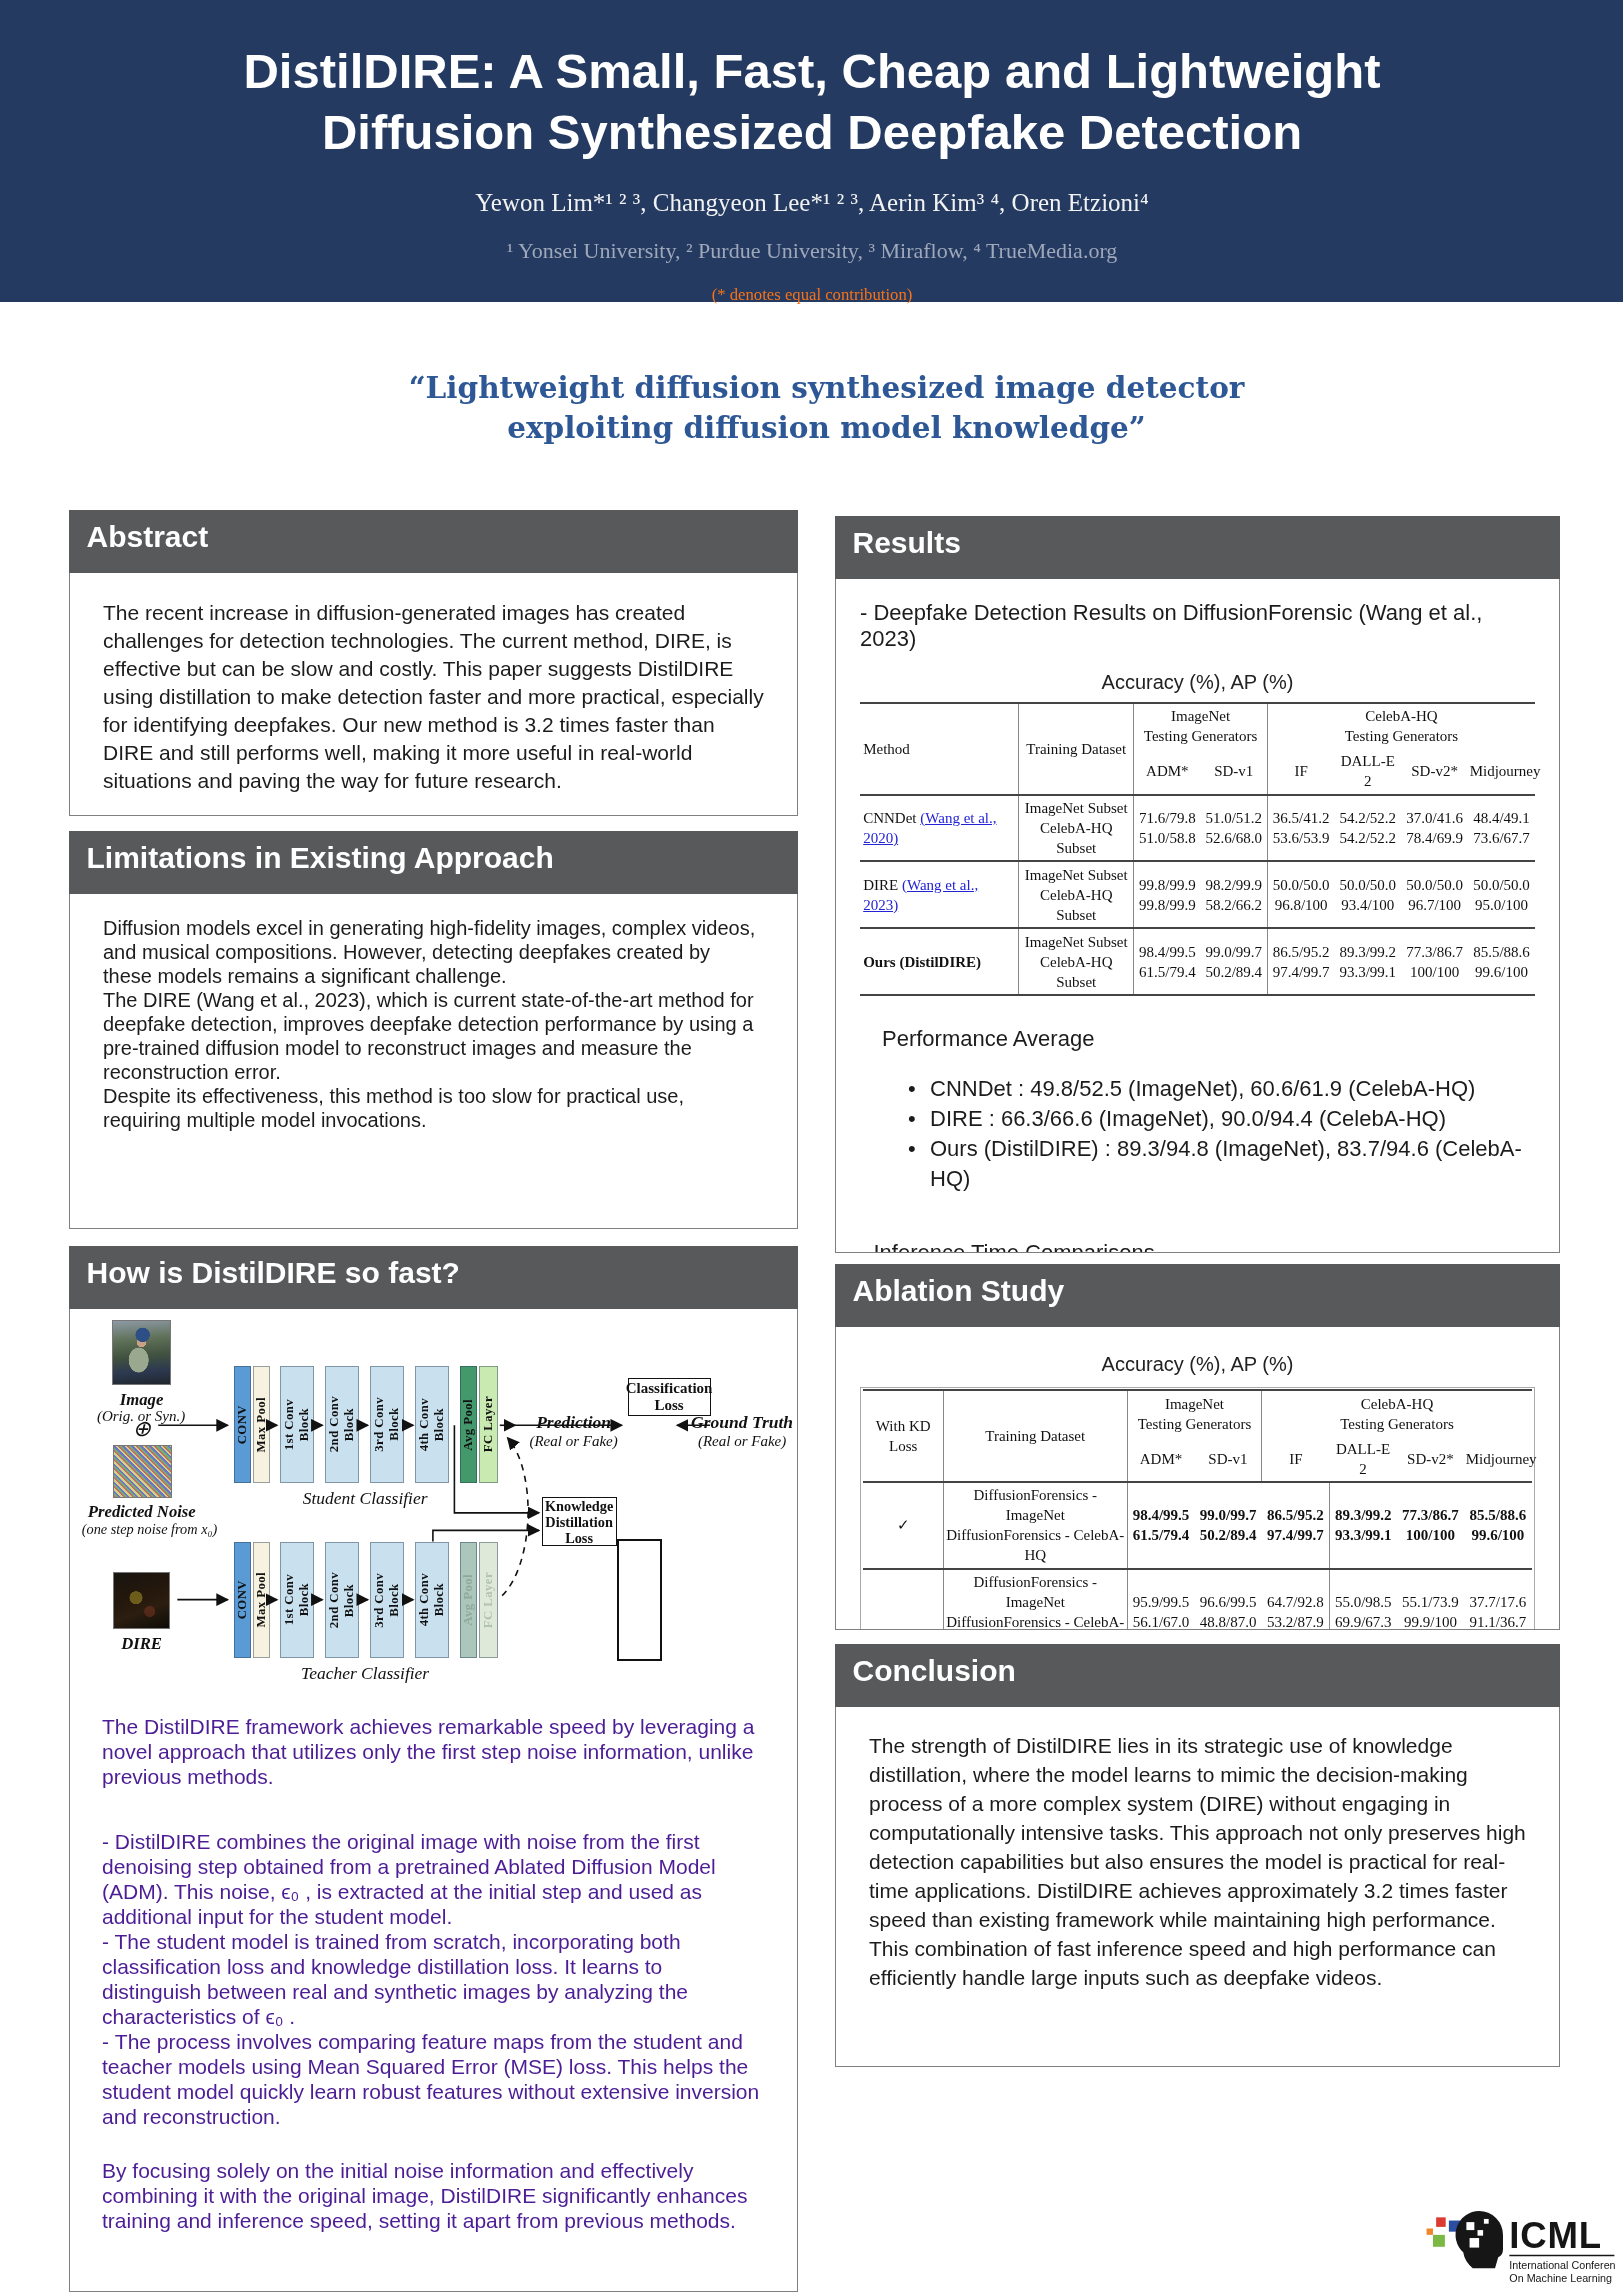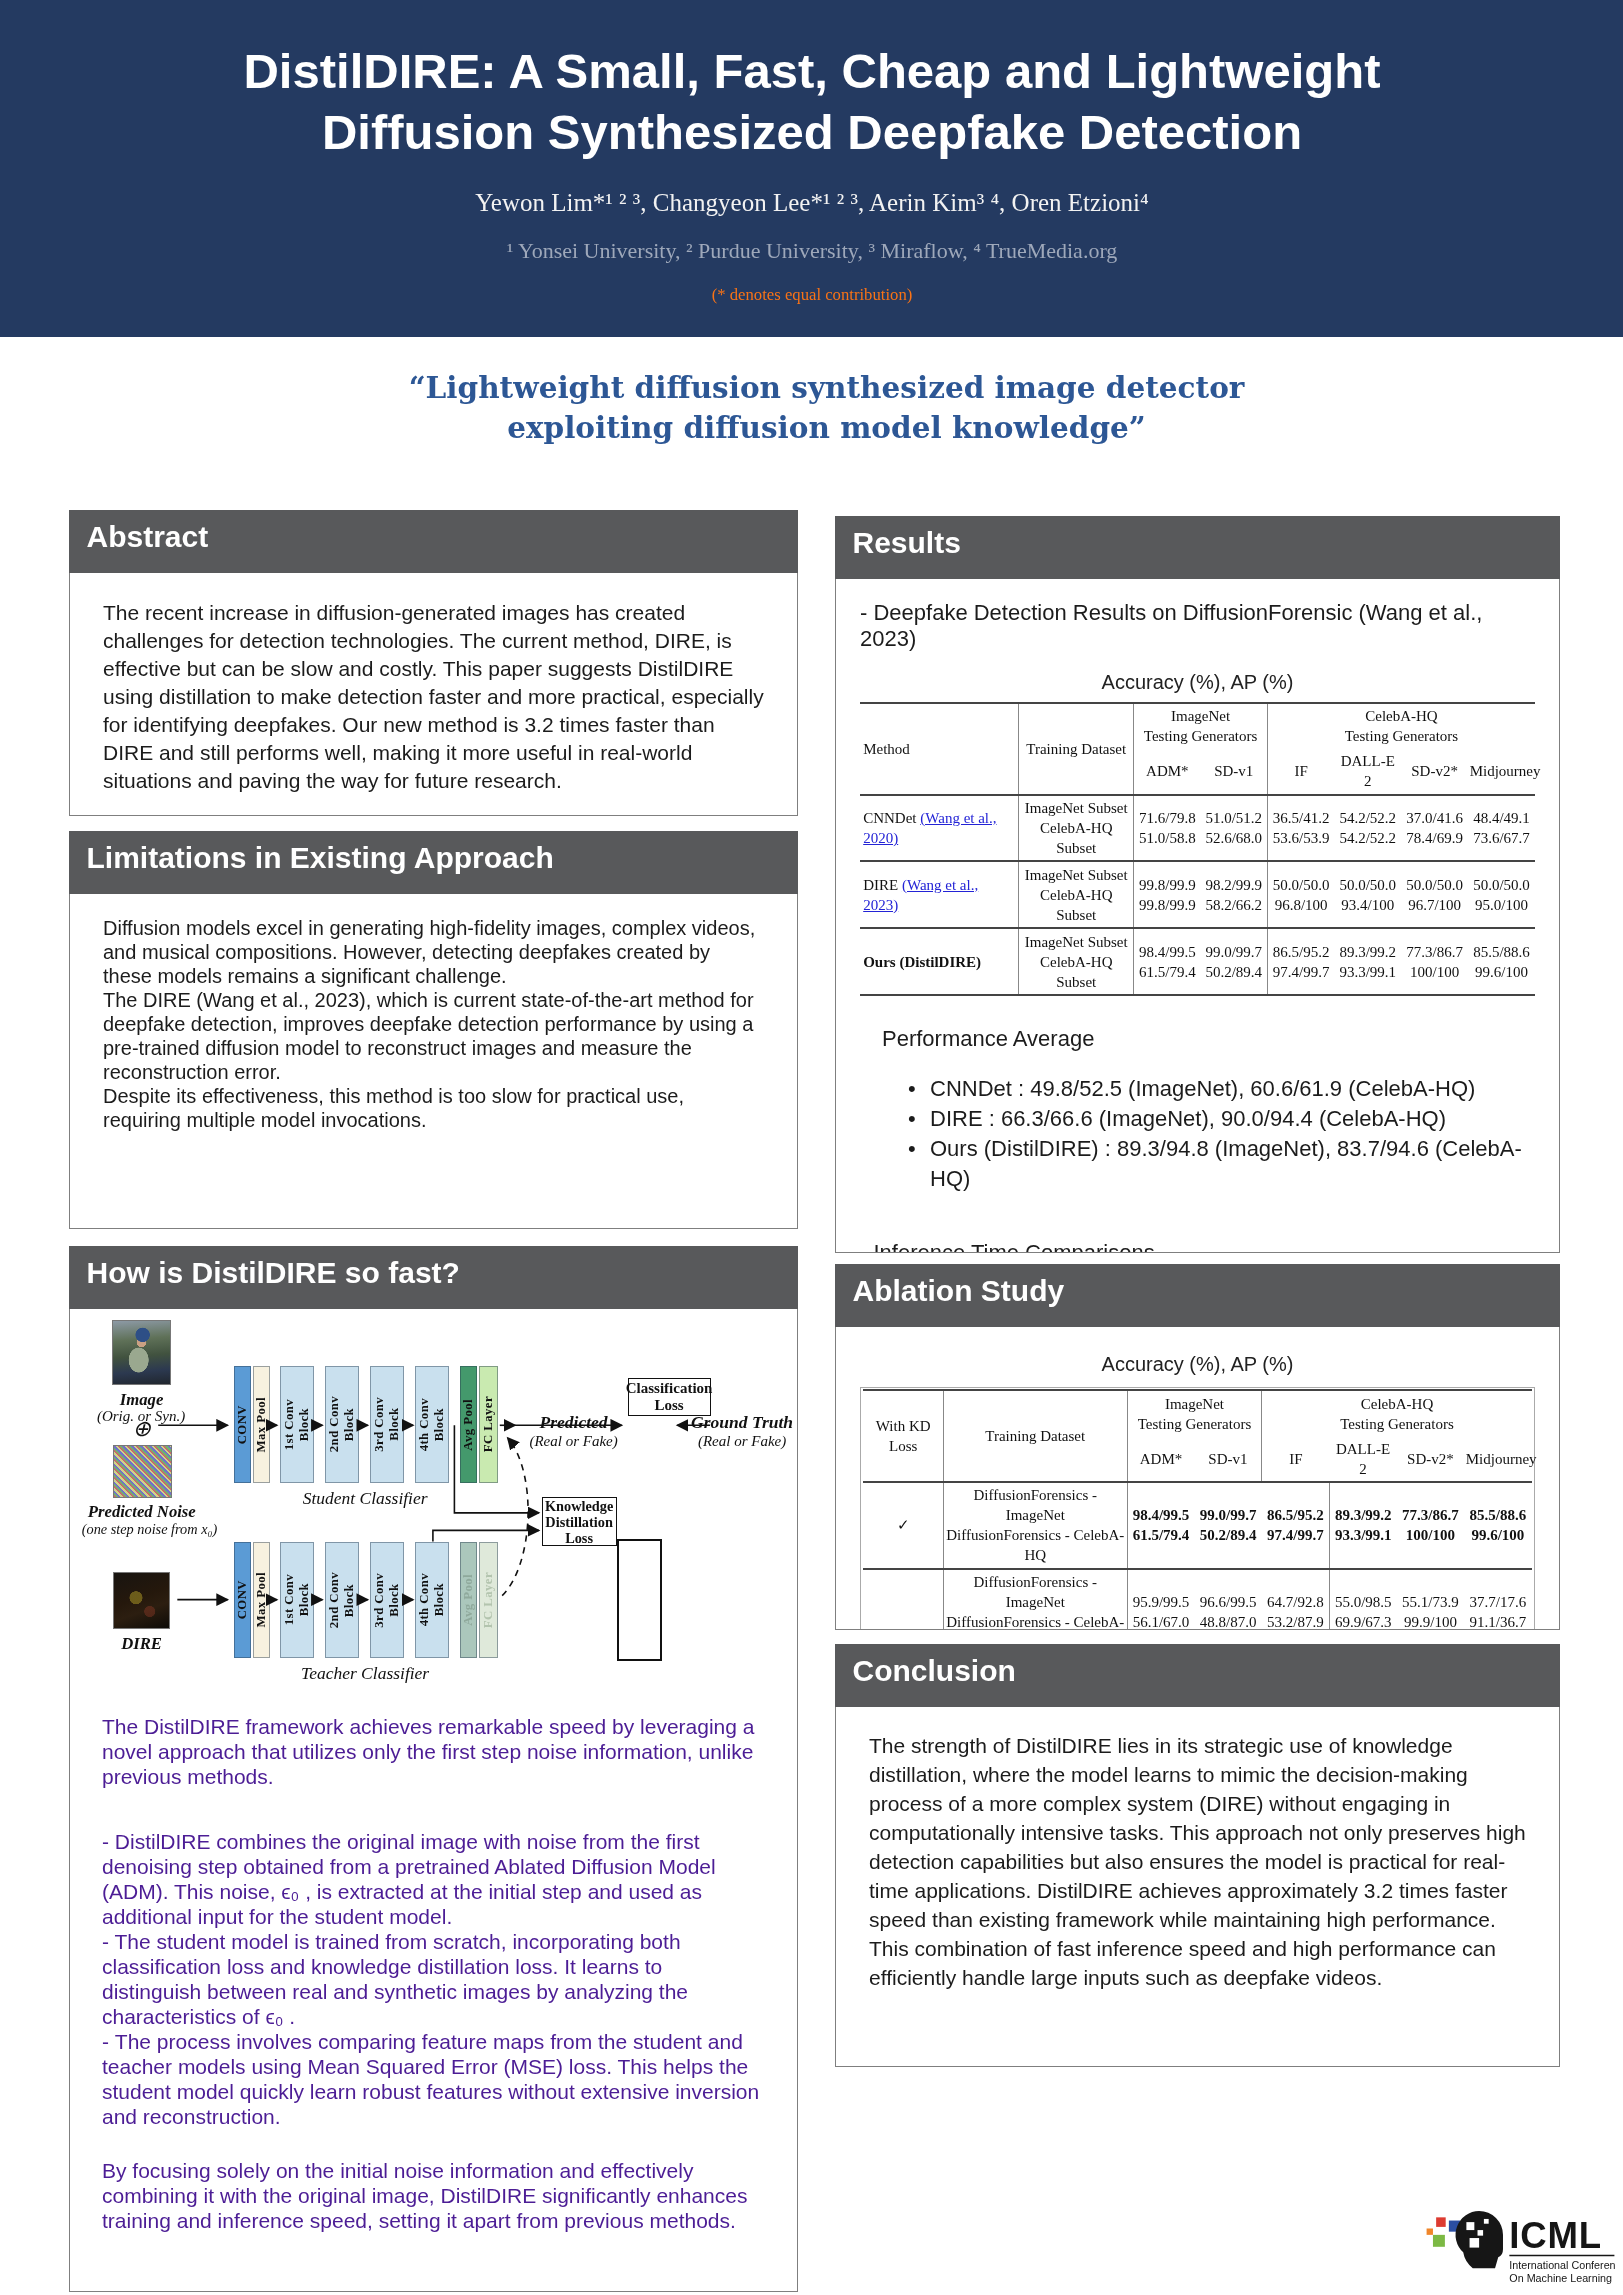--- a/index.html
+++ b/index.html
@@ -1,20 +1,20 @@
 <!DOCTYPE html>
 <html style="font-size:12.8px"><head>
 <meta charset="utf-8">
 <style>
   * { margin:0; padding:0; box-sizing:border-box; }
   body { width:1624px; height:2295px; background:#ffffff; font-family:"Liberation Sans", sans-serif; position:relative; overflow:hidden; }
   .poster { position:absolute; inset:0; }
 
   
-  .hero { position:absolute; left:0; top:0; width:1624px; height:337px; background:#243a61; text-align:center; color:#fff; }
+  .hero { position:absolute; left:0; top:0; width:1624px; height:302px; background:#243a61; text-align:center; color:#fff; }
   .hero h1 { padding-top:41px; font-size:49px; line-height:61px; font-weight:bold; letter-spacing:0px; font-family:"Liberation Sans", sans-serif; }
   .authors { margin-top:25.5px; font-size:25px; color:#f2f2f2; font-family:"Liberation Serif", serif; }
   .affils  { margin-top:21px; font-size:22px; color:#9ea8ba; font-family:"Liberation Serif", serif; }
   .contrib { margin-top:21px; font-size:16.7px; color:#f97316; font-family:"Liberation Serif", serif; }
 
   
   .quote { position:absolute; left:0; top:368px; width:1624px; text-align:center; color:#2d5795; font-family:"DejaVu Serif", serif; font-weight:bold; font-size:29.5px; line-height:40px;padding-left:29px; }
 
   
   .section { position:absolute; }
@@ -242,21 +242,21 @@
         <div class="dg-abs endcap" style="left:545px; top:222px; height:122px; width:45px;"></div>
         <div class="dg-abs dg-classifier" style="left:206px; top:346px;">Teacher Classifier</div>
 
         <div class="loss-box box-cls pre">Classification
 Loss</div>
         <div class="loss-box box-kd pre">Knowledge
 Distillation
 Loss</div>
 
         <div class="dg-abs dg-pred">
-          <div class="dg-label">Predicted</div>
+          <div class="dg-label">Prediction</div>
           <div class="dg-sub">(Real or Fake)</div>
         </div>
         <div class="dg-abs dg-gt">
           <div class="dg-label">Ground Truth</div>
           <div class="dg-sub">(Real or Fake)</div>
         </div>
 
         <svg class="arrows" width="725" height="379" viewBox="0 0 910 476">
           <defs>
             <marker id="ah" markerWidth="9" markerHeight="8" refX="7" refY="4" orient="auto">

